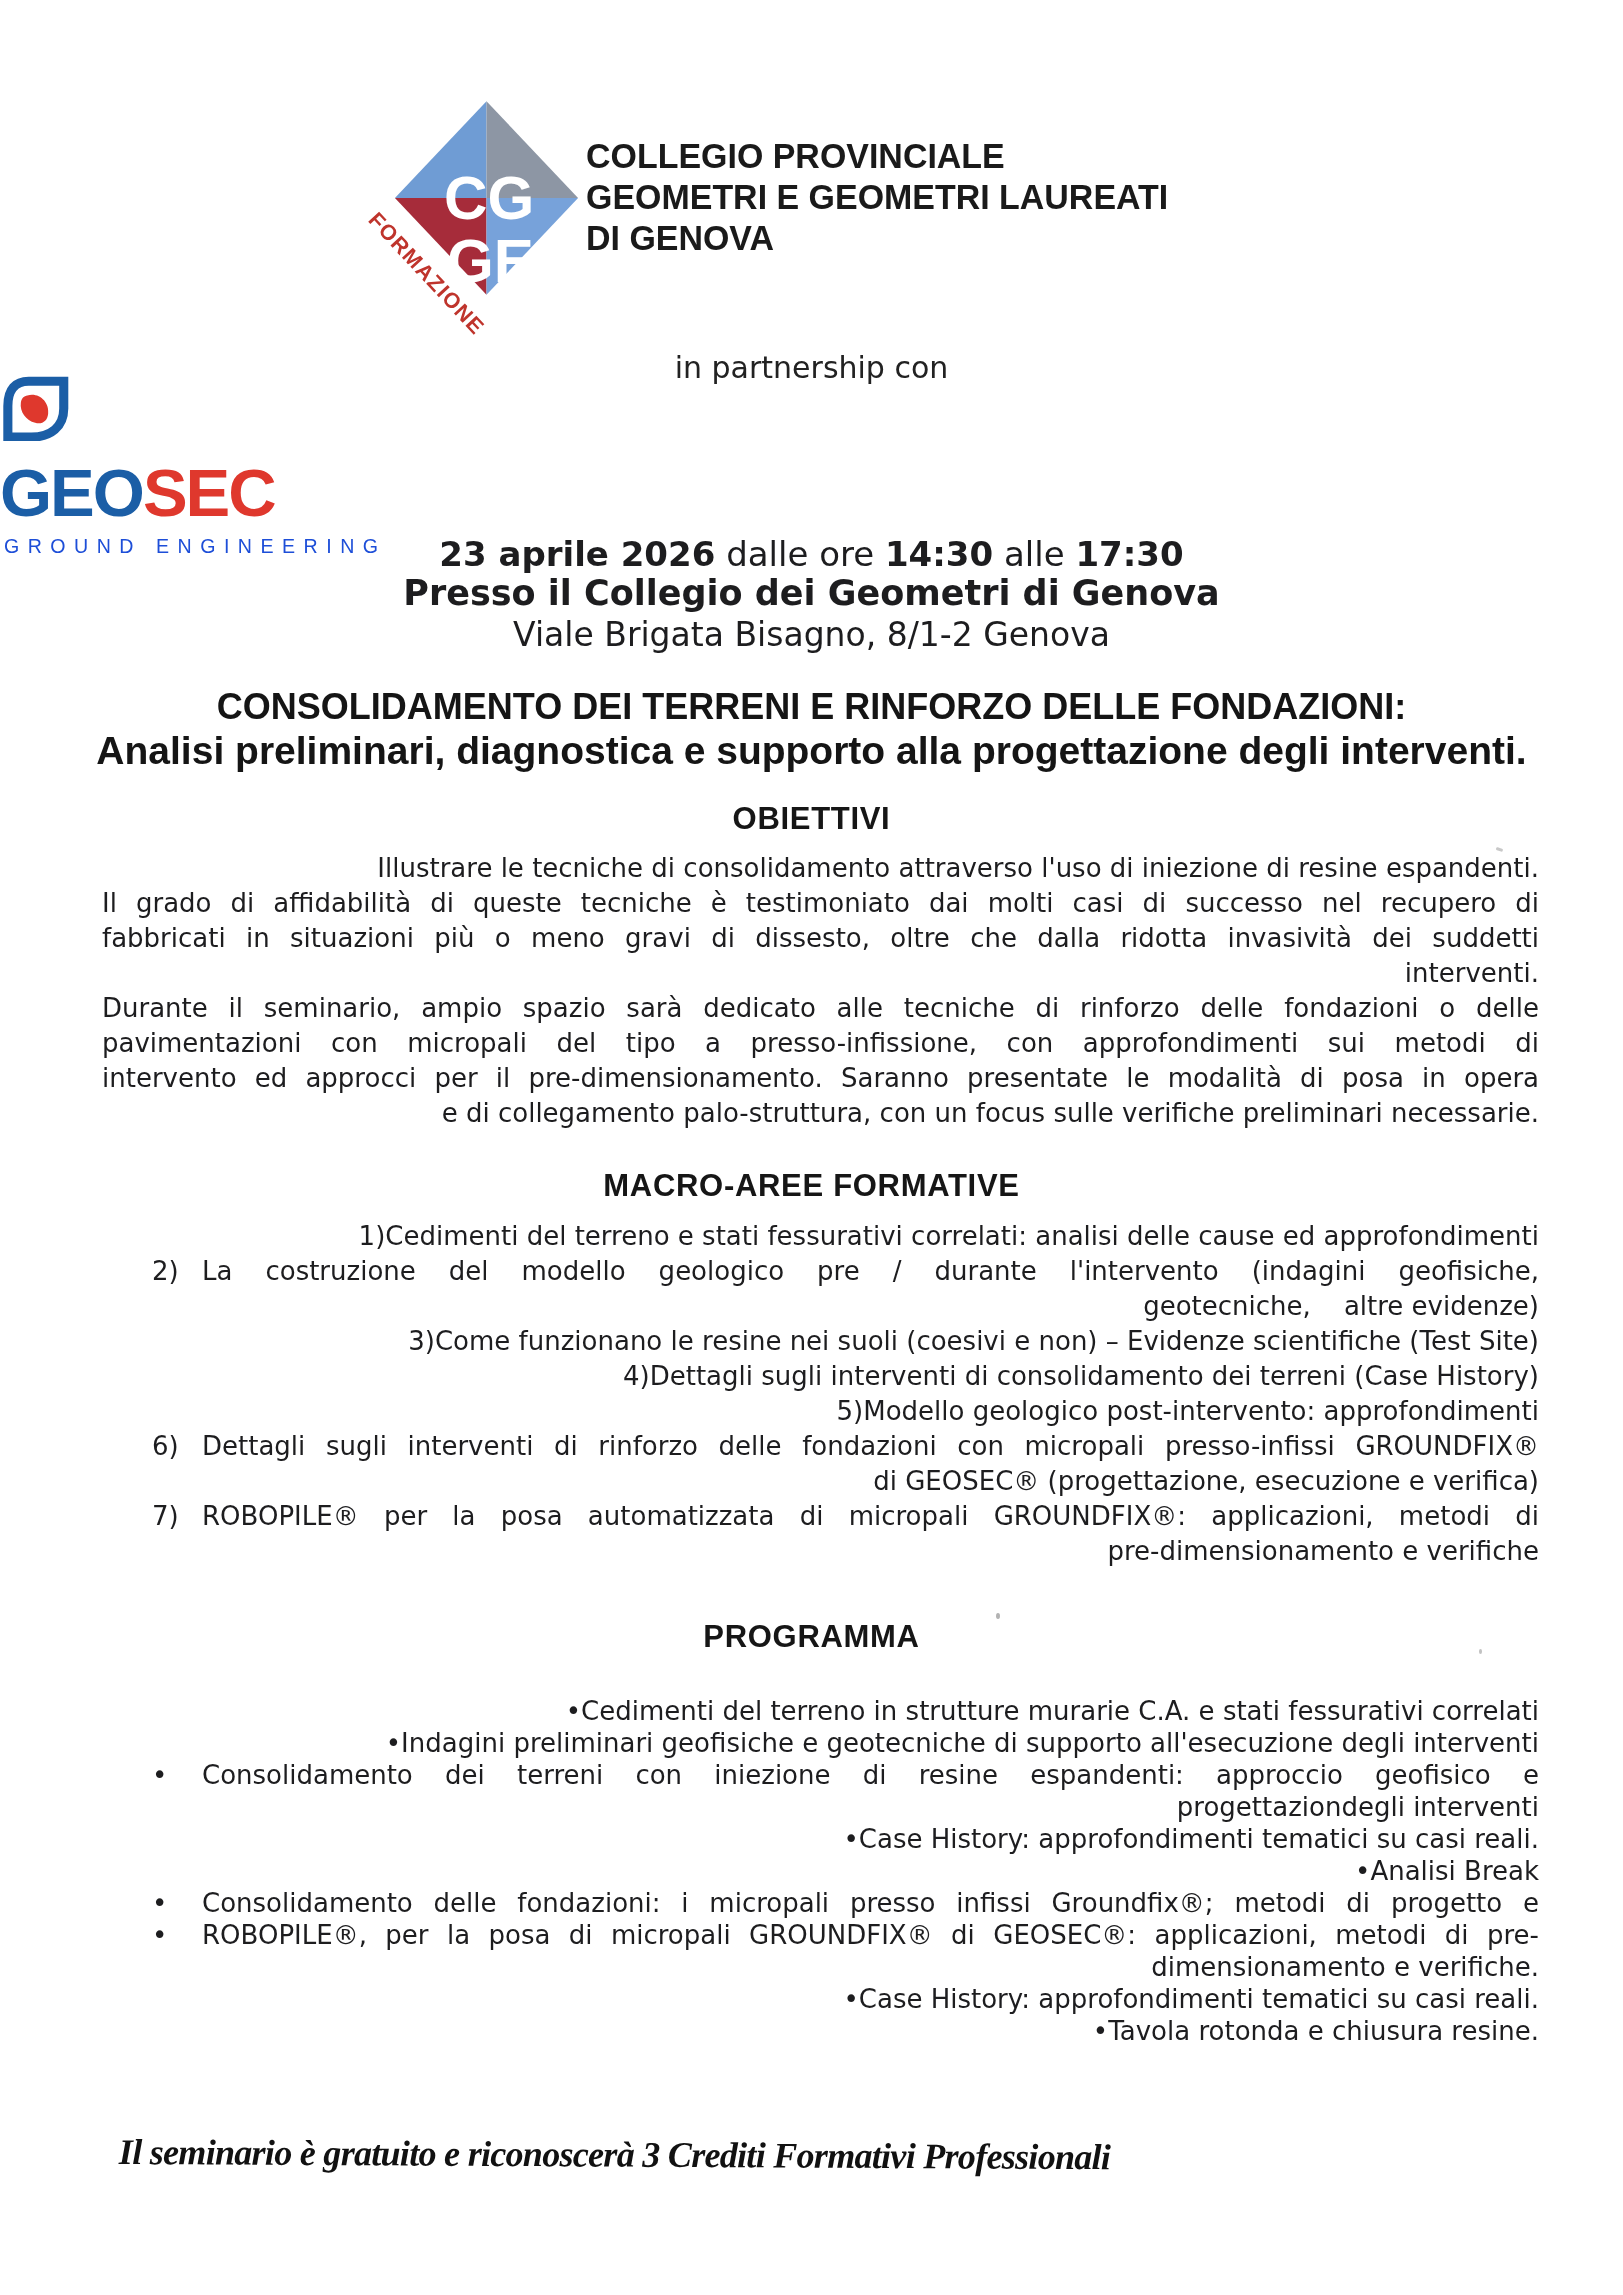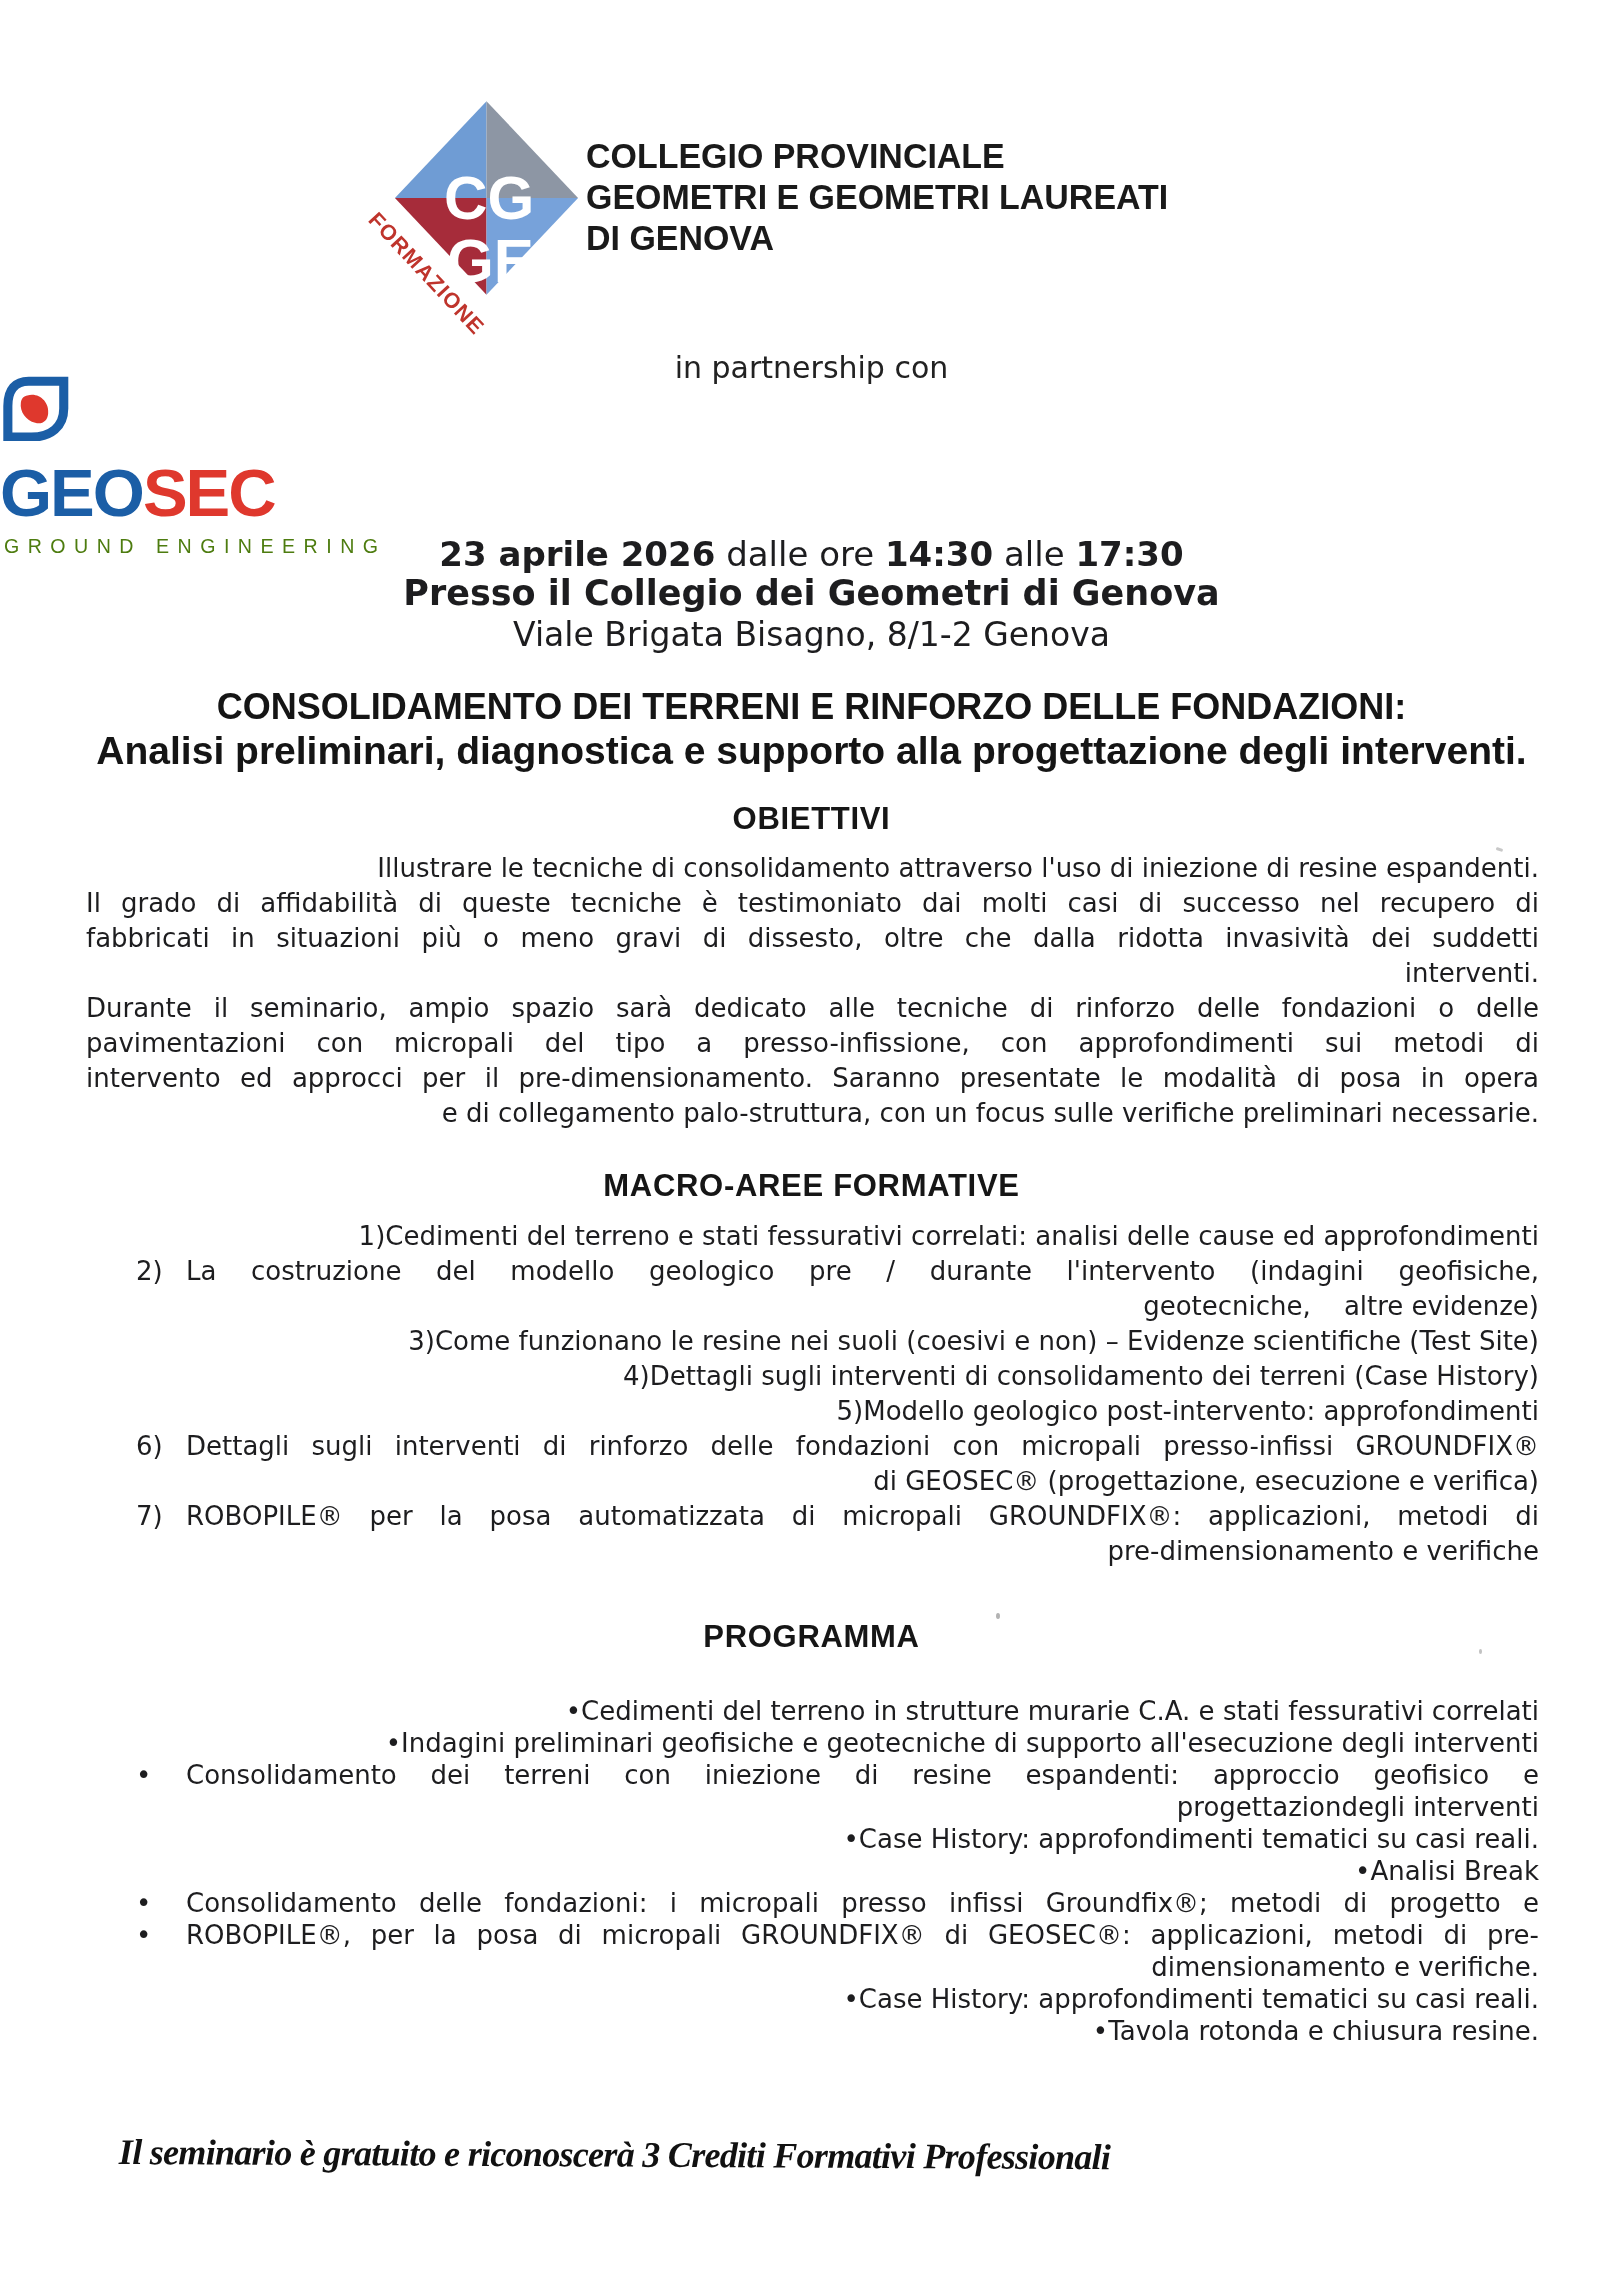--- a/index.html
+++ b/index.html
@@ -16,21 +16,21 @@
     transform:scaleX(.97);transform-origin:left top;}
   .ribbon{left:382px;top:207px;font-family:"Liberation Sans",sans-serif;
     font-weight:700;font-size:21.6px;letter-spacing:1.3px;color:#bf342c;
     transform:rotate(47deg);transform-origin:left top;}
   .partnership{top:350px;font-size:30px;color:#222;}
   .geosec-row{top:376px;left:0;right:0;display:flex;justify-content:center;
     align-items:flex-start;gap:11.8px;position:absolute;flex-direction:column;}
   .gs-col{display:flex;flex-direction:column;align-items:flex-start;margin-top:6.5px;}
   .gs-word{font-family:"Liberation Sans",sans-serif;font-weight:700;font-size:67px;
     line-height:1;letter-spacing:-2px;}
-  .gs-tag{margin-top:9.2px;font-size:19.6px;letter-spacing:8.5px;color:#4d7c0f;
+  .gs-tag{margin-top:9.2px;font-size:19.6px;letter-spacing:8.5px;color:#1d4ed8;
     font-family:"Liberation Sans",sans-serif;padding-left:3.9px;}
 
   
   .event{top:535px;}
   .ev1{font-size:34px;line-height:38px;font-weight:400;}
   .ev1 .b{font-weight:700;}
   .ev2{font-size:35px;line-height:39px;font-weight:700;margin-top:1.3px;}
   .ev3{font-size:33px;line-height:37px;margin-top:2.6px;}
 
   
@@ -40,21 +40,21 @@
     font-size:39px;color:#151515;}
   .h-obiettivi{top:801px;}
   .h-macro{top:1168px;}
   .h-programma{top:1619px;}
   .sec-head{font-family:"Liberation Sans",sans-serif;font-weight:700;font-size:31px;
     letter-spacing:0.7px;color:#161616;}
 
   
   .para{left:86px;width:1453px;top:851px;font-size:26px;line-height:35px;}
   .ln{white-space:normal;text-align:right;}
-  .j{text-align:justify;text-align-last:justify;-moz-text-align-last:justify;text-justify:inter-word;}
+  .j{text-align:justify;text-align-last:justify;-moz-text-align-last:justify;text-justify:inter-word;margin-left:16px;}
   .pre .tx{white-space:pre-wrap;}
 
   .macro-list{left:136px;width:1403px;top:1219px;font-size:26px;line-height:35px;}
   .prog-list{left:136px;width:1403px;top:1695px;font-size:26px;line-height:32px;}
   .mk{display:inline-block;width:50px;white-space:pre;}
   .m0 .mk{width:0px;}
 
   
   .footer-note{left:119px;top:2131px;font-family:"Liberation Serif",serif;
     font-weight:700;font-style:italic;font-size:36px;color:#111;

